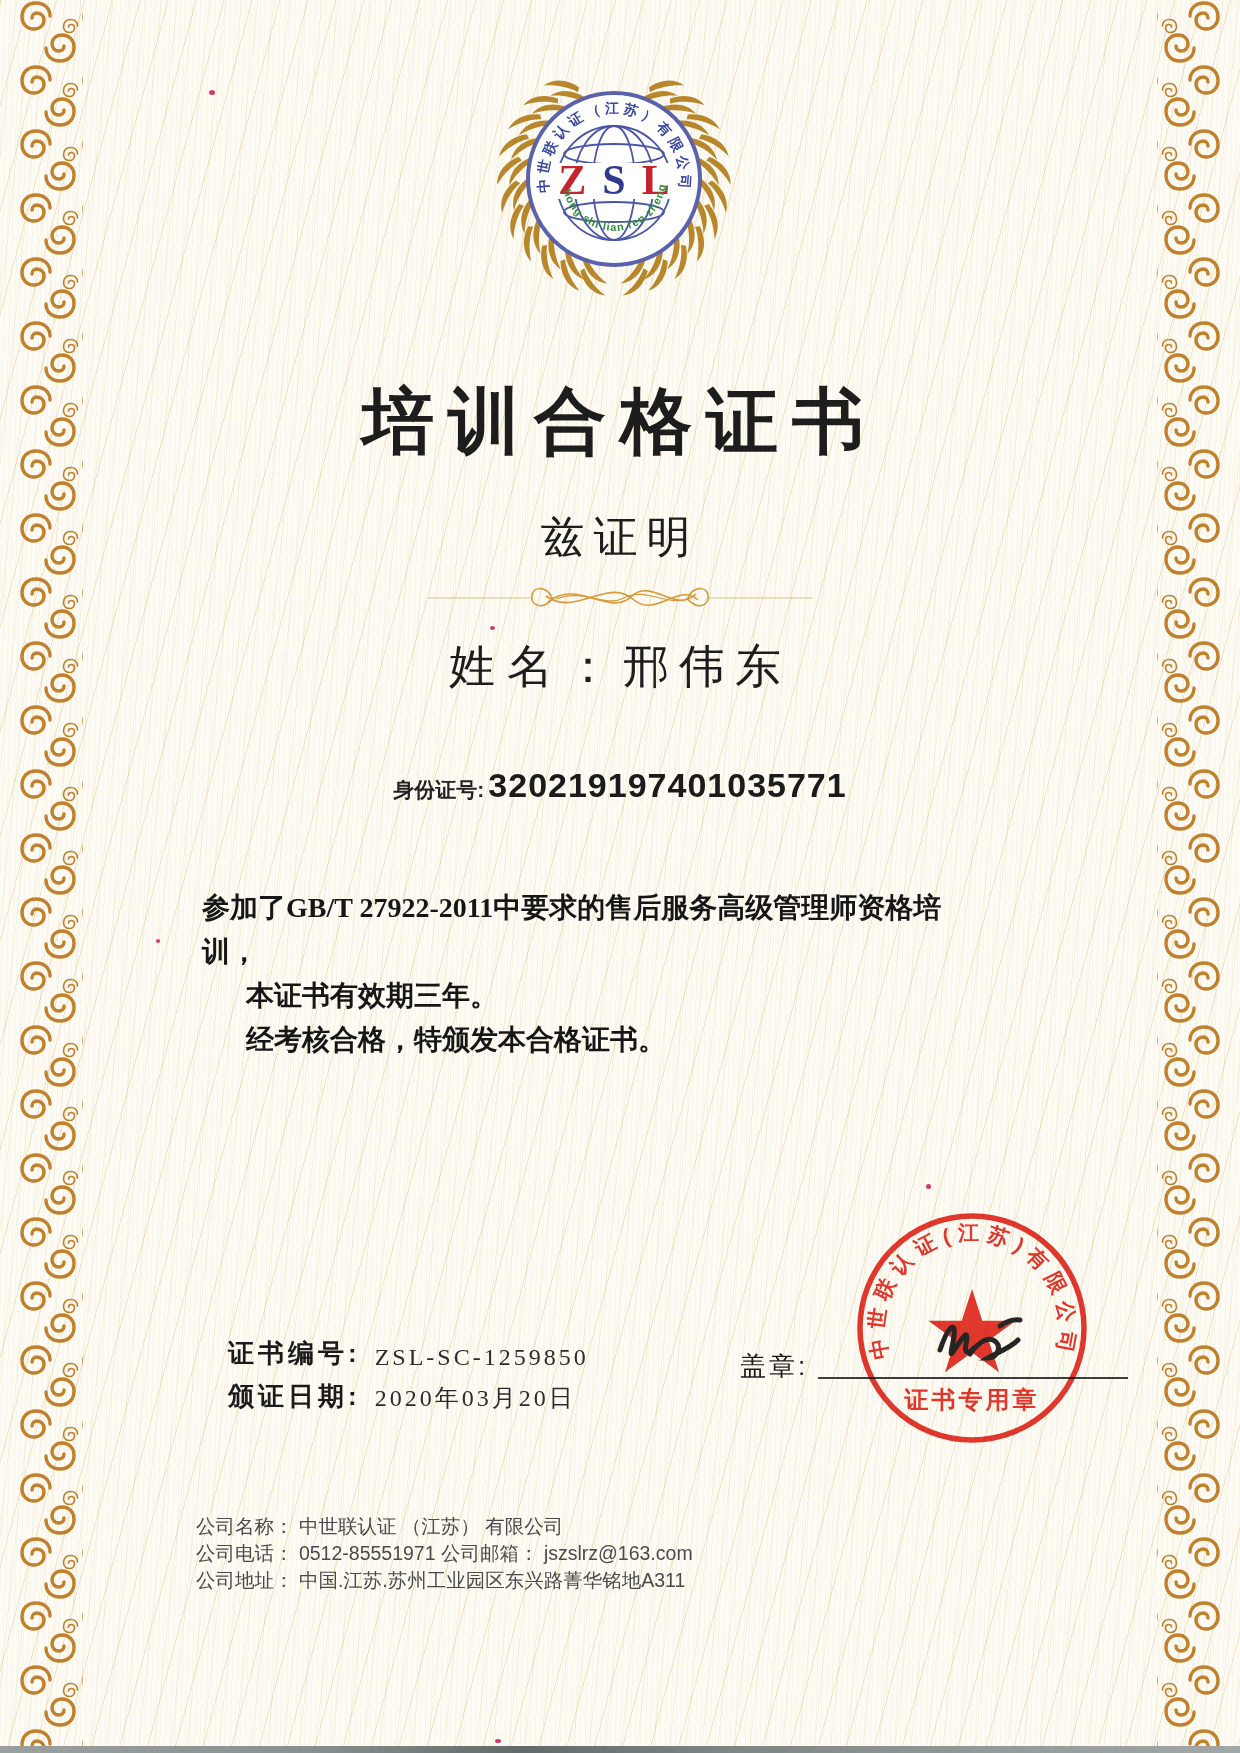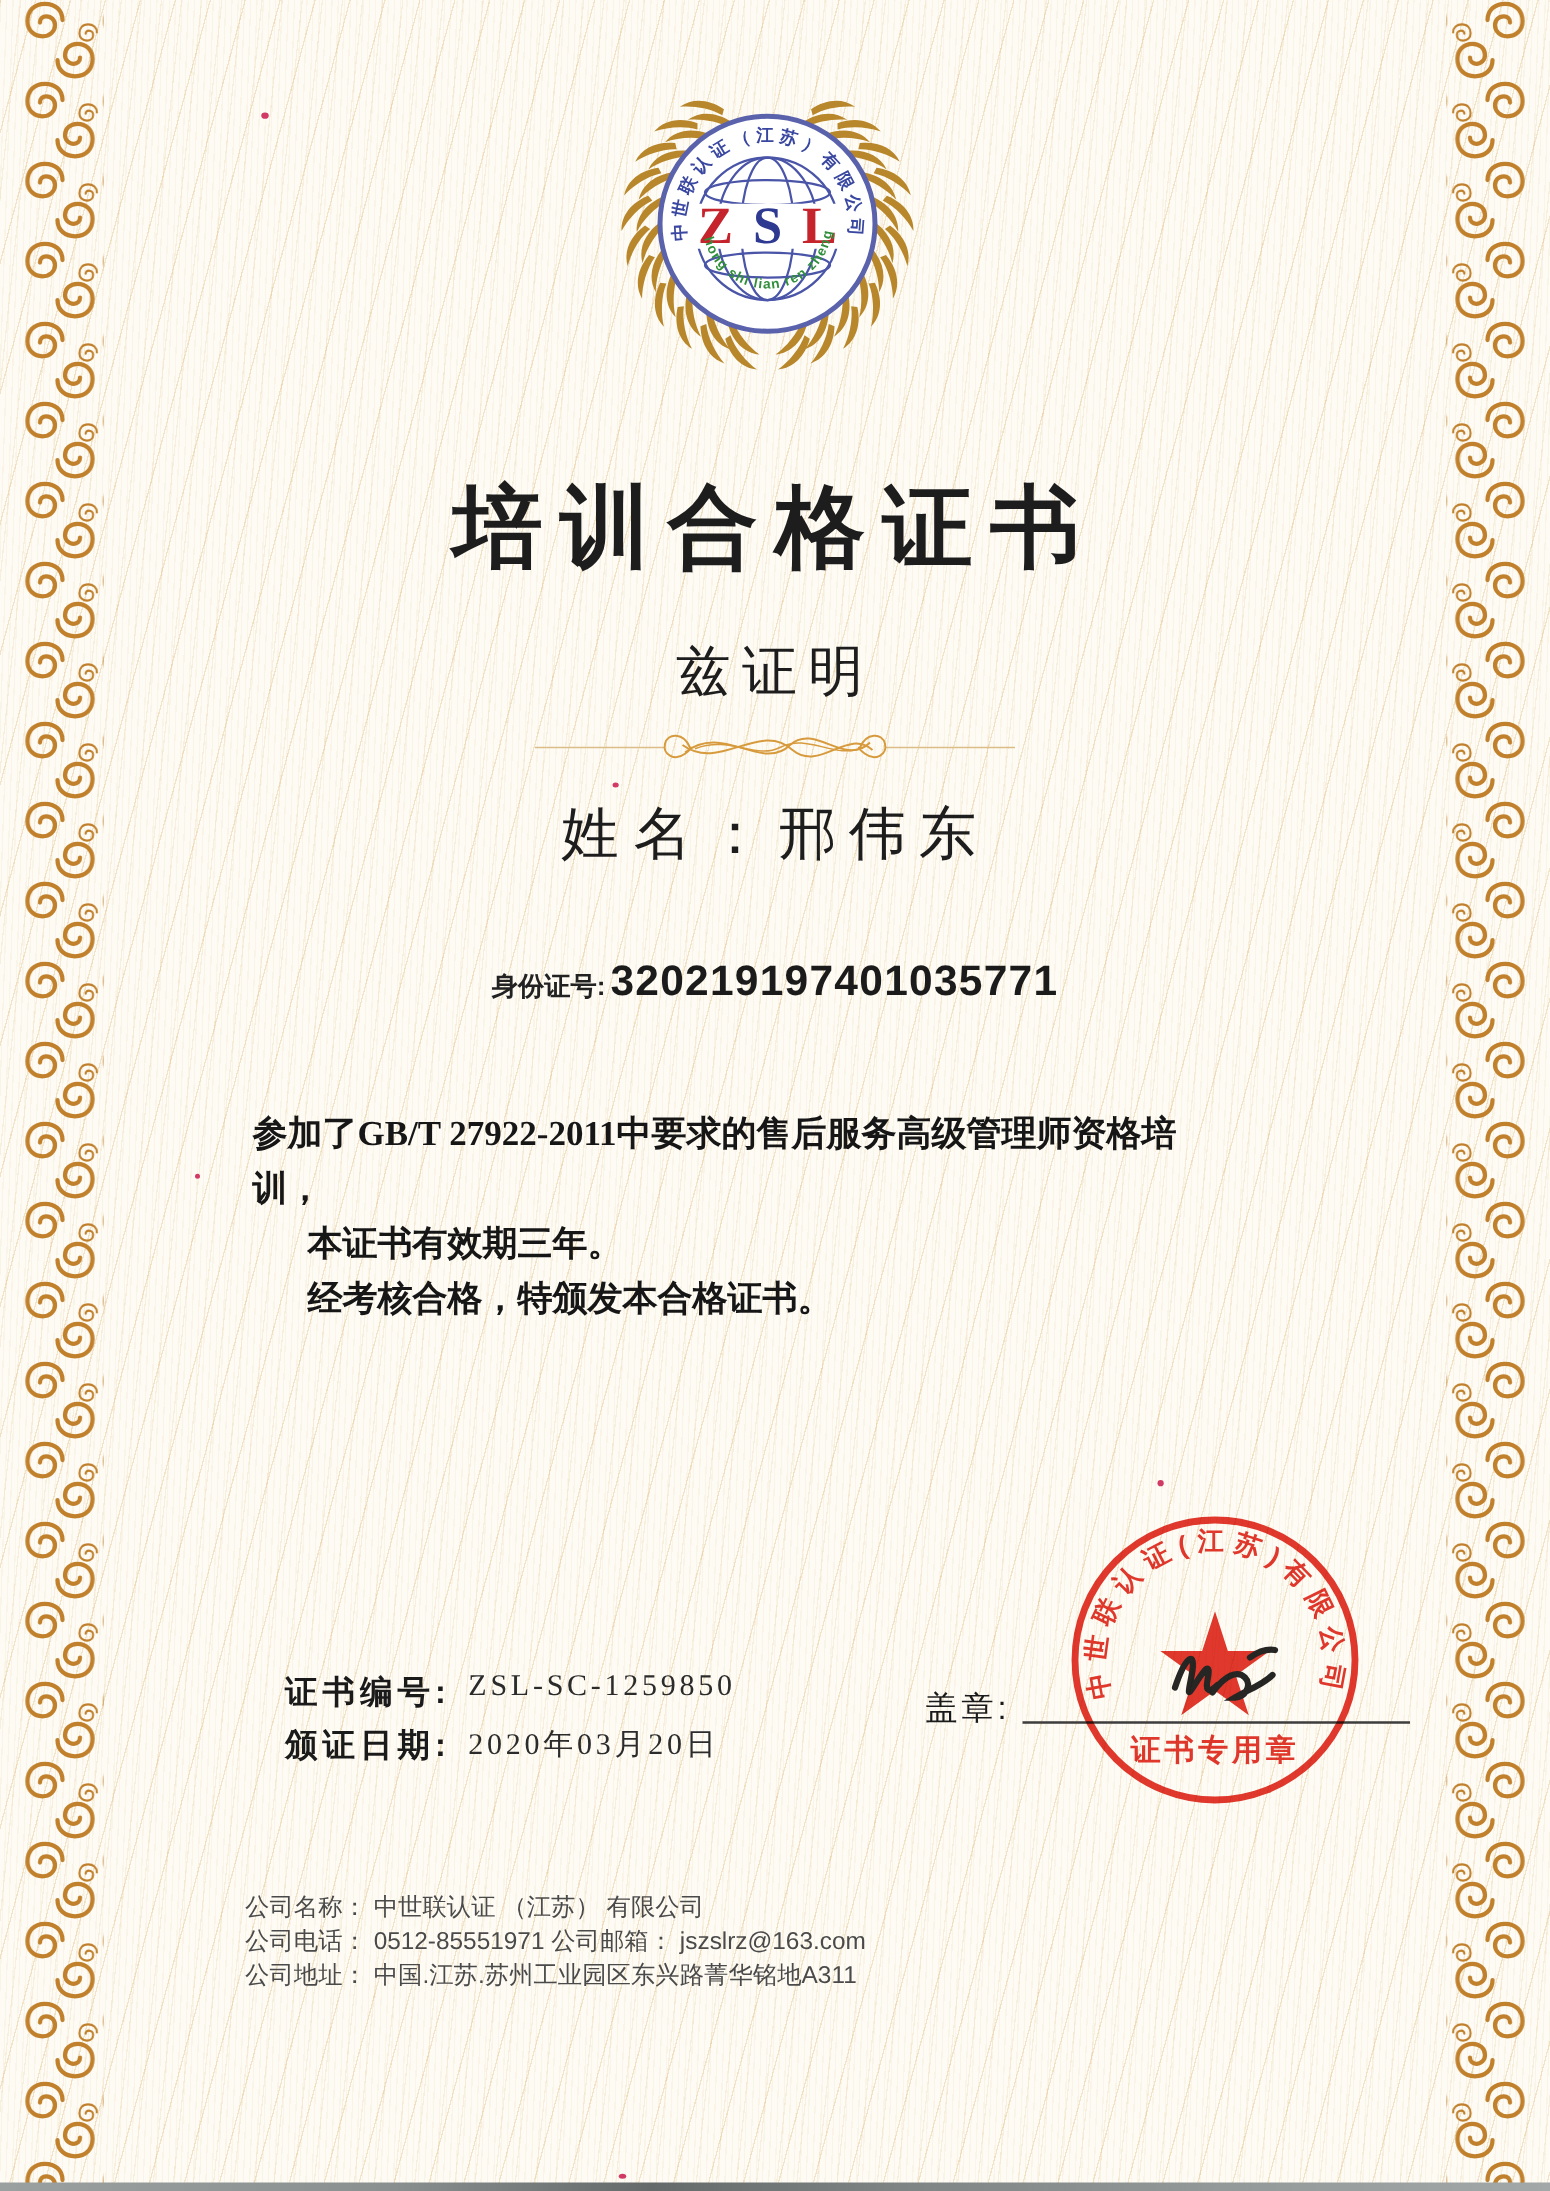--- a/index.html
+++ b/index.html
@@ -30,21 +30,21 @@
   .name-row .lbl{letter-spacing:12px;}
   .name-row .val{letter-spacing:10px;}
   .id-row{top:766px;display:flex;justify-content:center;align-items:baseline;gap:4px;}
   .id-row .lbl{font-size:21px;font-weight:bold;color:#222;}
   .id-row .val{font-size:34px;font-weight:bold;color:#1b1b1b;letter-spacing:1px;}
   
   .body-par{left:202px;top:886px;width:760px;font-size:28px;font-weight:bold;
     color:#161616;line-height:44px;text-align:left;font-family:Liberation Serif, serif;}
   .body-par .indent{padding-left:44px;}
   
-  .meta{display:flex;align-items:flex-start;}
+  .meta{display:flex;align-items:flex-end;}
   .meta .lbl{font-size:26px;font-weight:bold;color:#1a1a1a;letter-spacing:4px;}
   .meta .val{font-family:"Liberation Serif","DejaVu Serif",serif;font-size:24px;
     color:#2b2b2b;letter-spacing:3px;margin-left:14px;}
   .meta.no{left:228px;top:1336px;}
   .meta.date{left:228px;top:1379px;}
   .seal-label{left:740px;top:1349px;font-size:26px;font-weight:normal;color:#1a1a1a;letter-spacing:3px;}
   .sig-line{left:818px;top:1377px;width:310px;height:2px;background:#3d3d3d;}
   
   .stamp{left:852px;top:1208px;width:240px;height:240px;mix-blend-mode:multiply;opacity:.93;}
   

